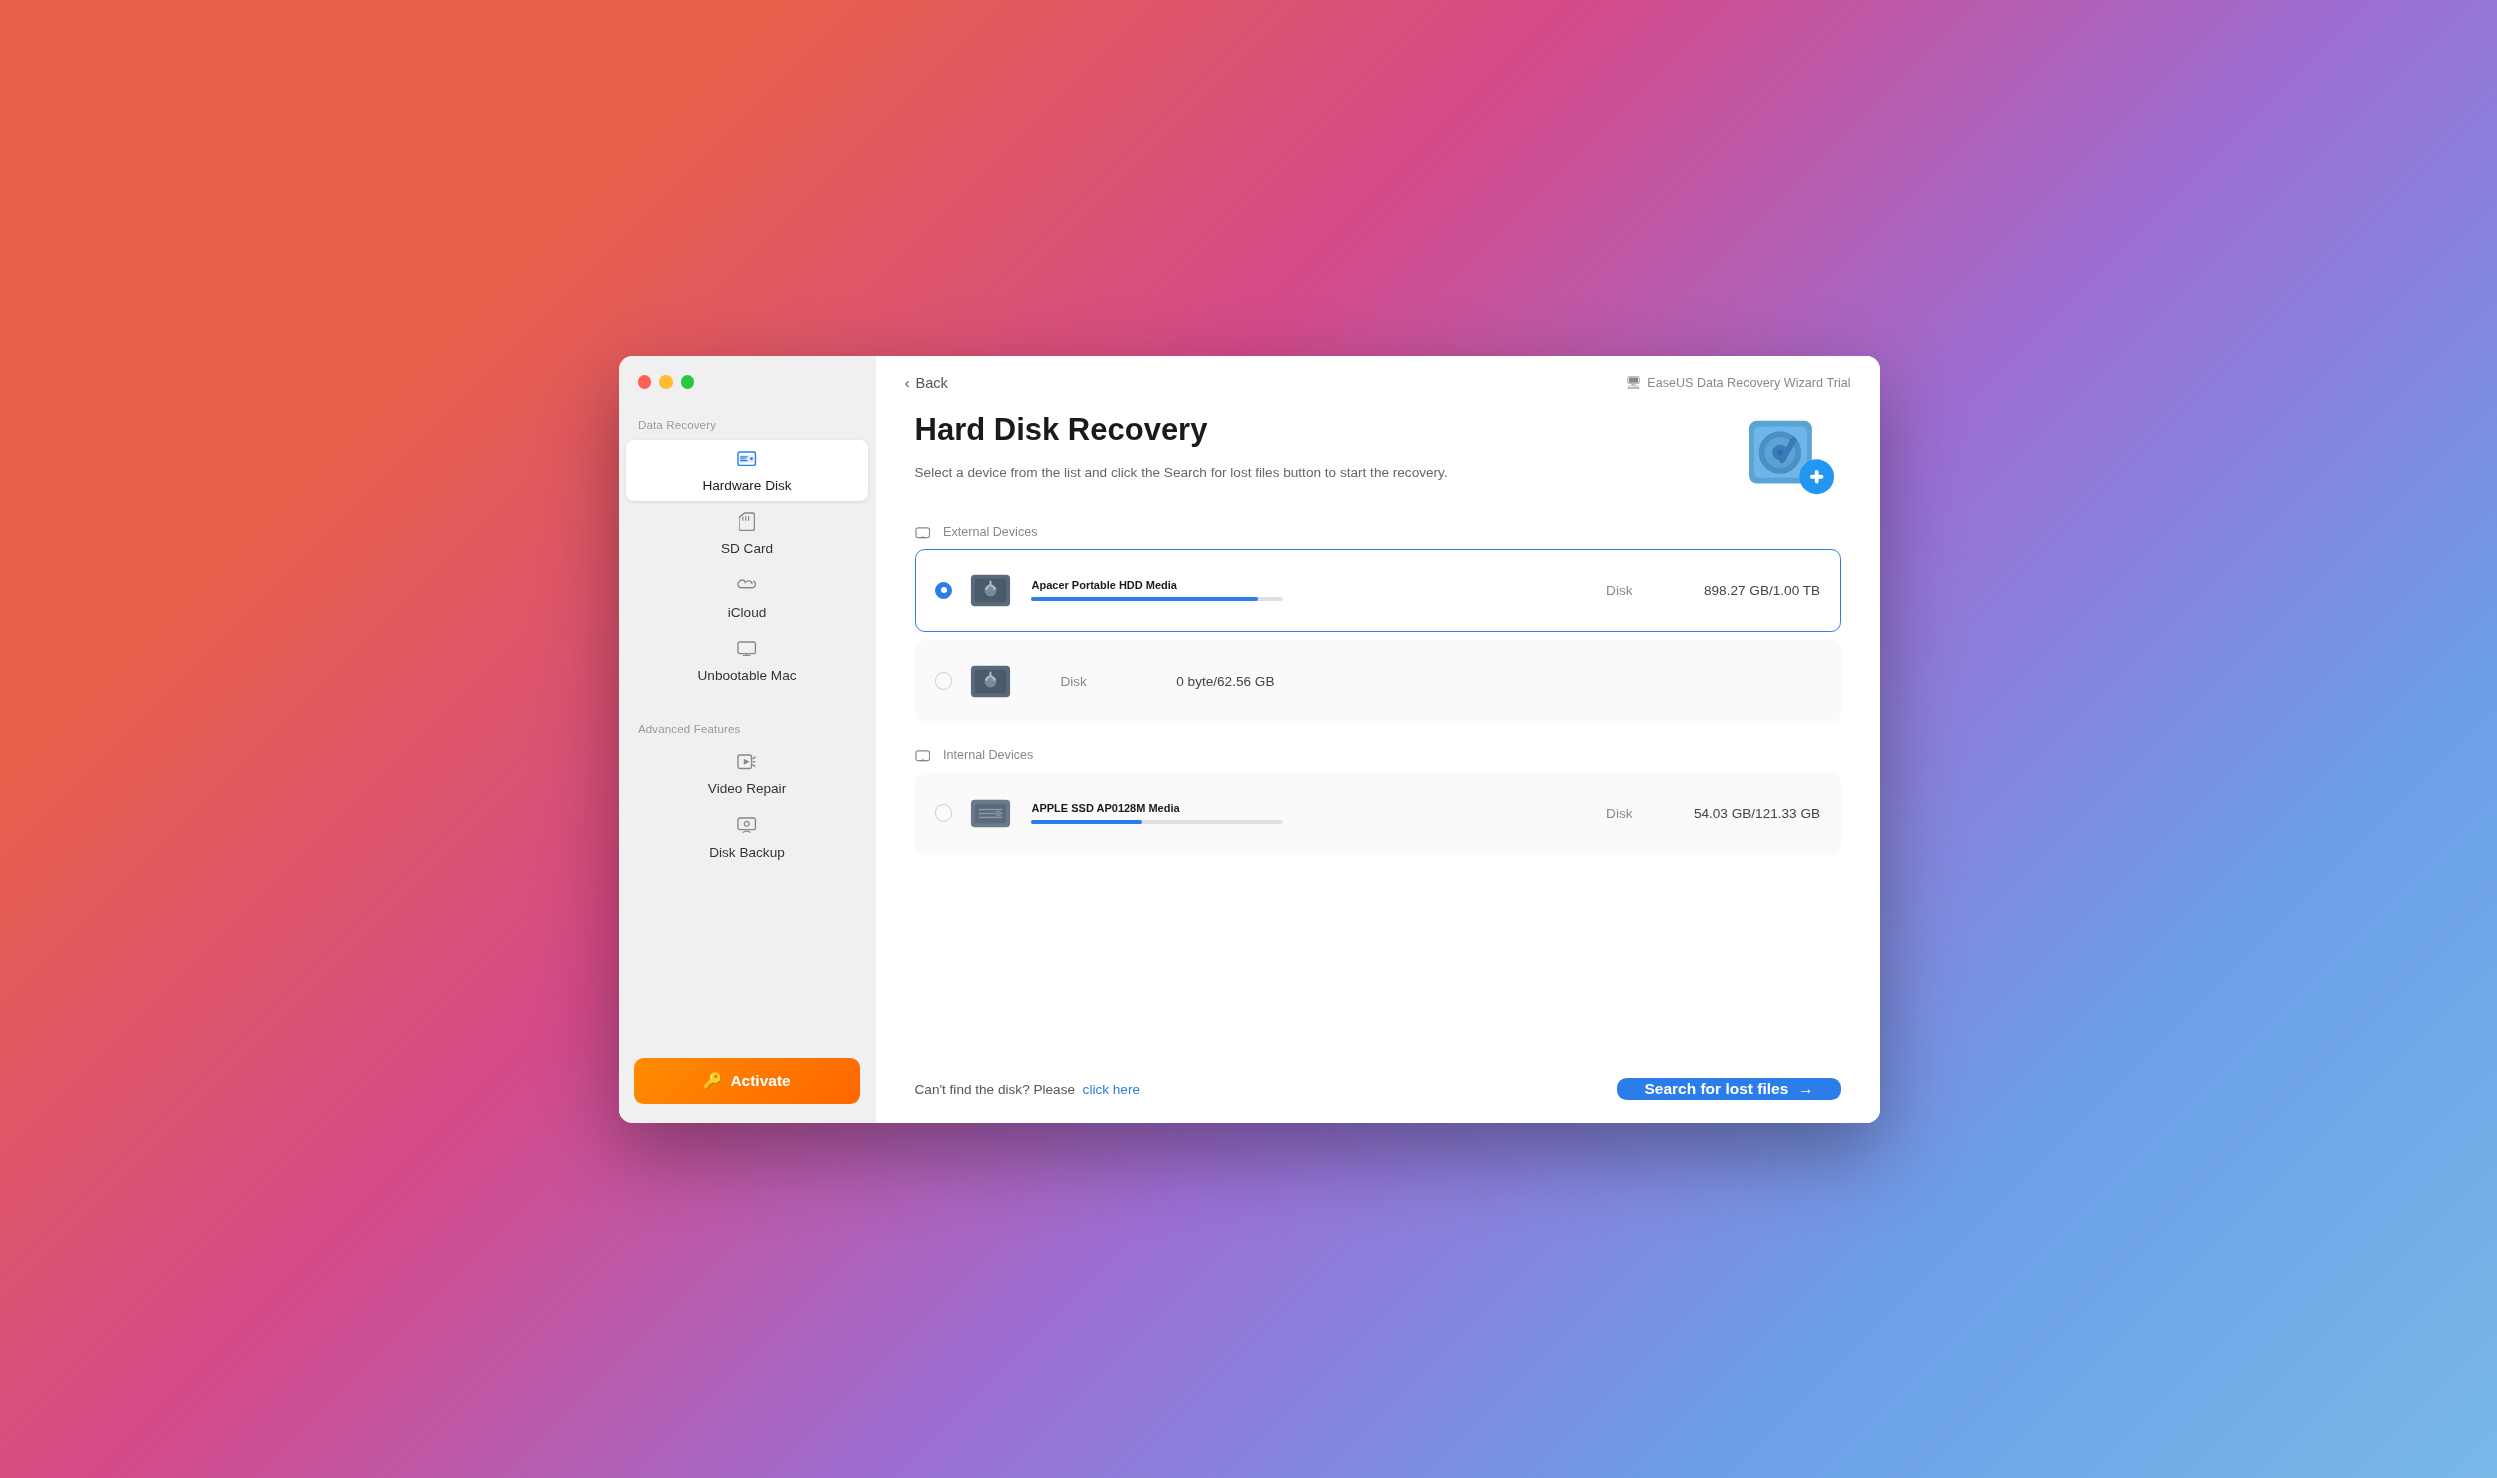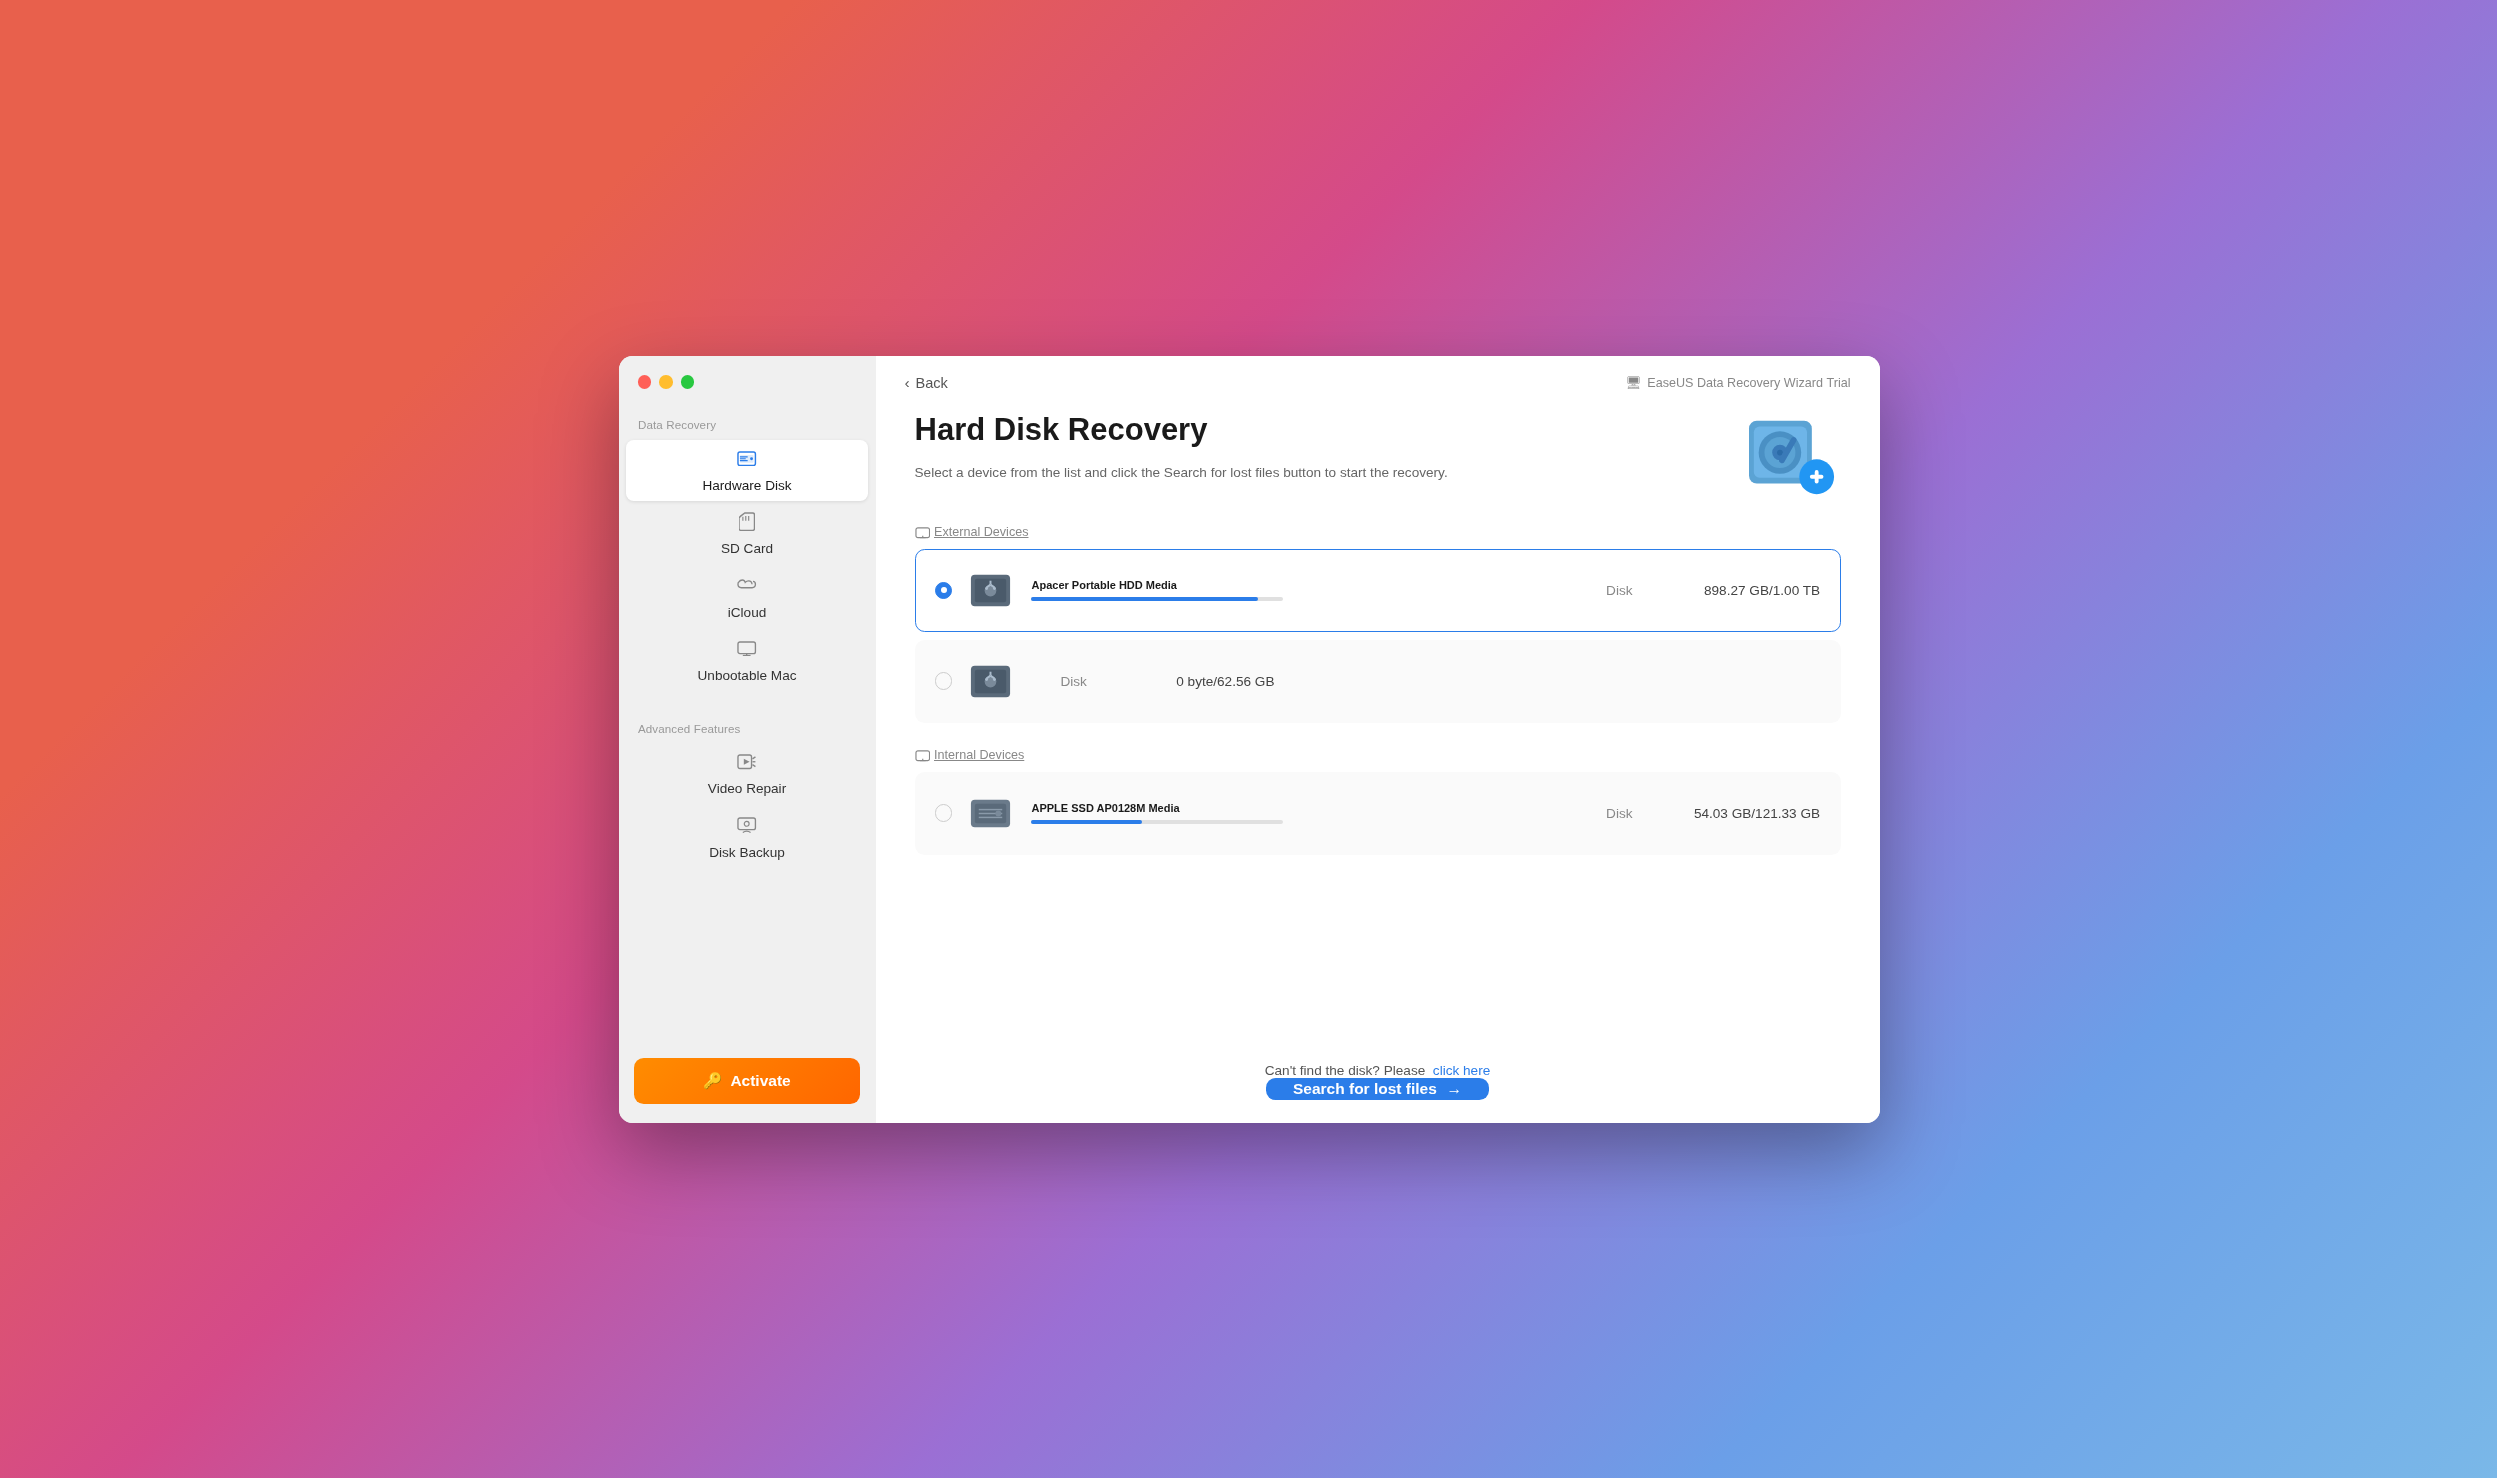--- a/index.html
+++ b/index.html
@@ -170,22 +170,21 @@
       height: 87px;
       flex-shrink: 0;
     }
 
     .section-label {
       font-size: 12.6px;
       color: #888;
       margin: 17.5px 0 9.7px 0;
       display: flex;
       align-items: center;
-      gap: 4px;
-      text-decoration: underline;
+      gap: 13px;
     }
 
     .device-row {
       display: flex;
       align-items: center;
       padding: 15.5px 19.4px;
       border-radius: 9.7px;
       border: 1.9px solid transparent;
       margin-bottom: 7.8px;
       cursor: pointer;
@@ -268,21 +267,20 @@
       color: #444;
       min-width: 146px;
       text-align: right;
     }
 
     .bottom-bar {
       display: flex;
       align-items: center;
       justify-content: space-between;
       padding: 15.5px 39px 23px 39px;
-      flex-direction: column;
     }
 
     .cant-find {
       font-size: 13.6px;
       color: #555;
     }
 
     .cant-find a {
       color: #2b7de9;
       text-decoration: none;

